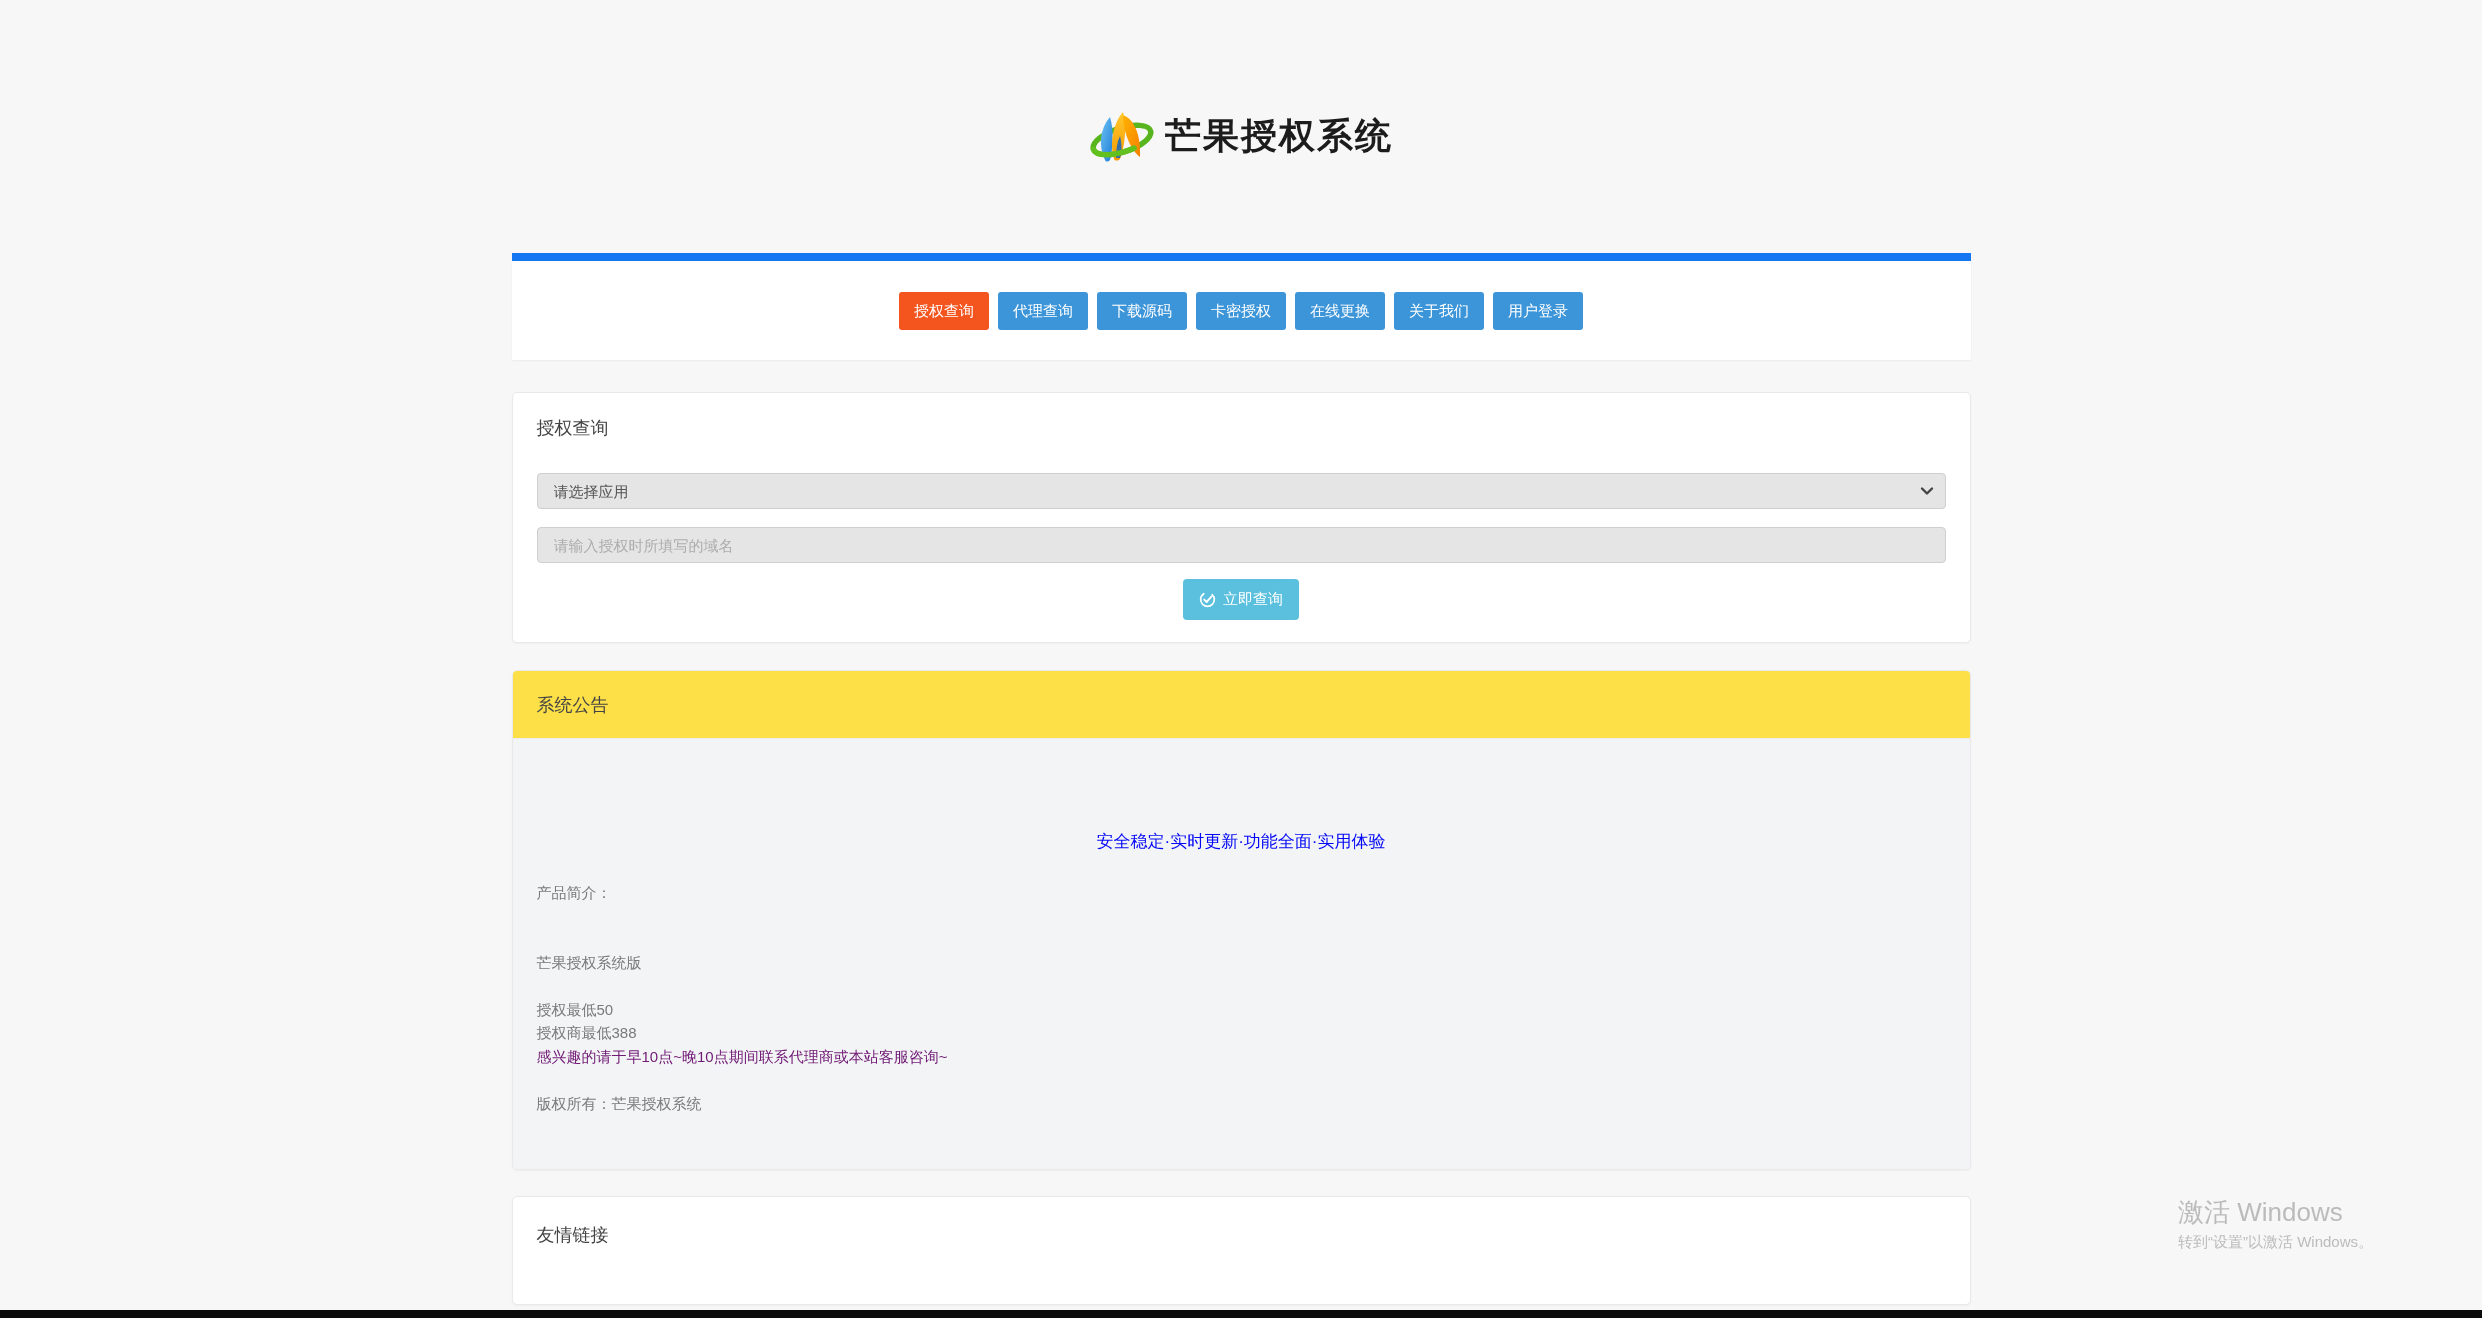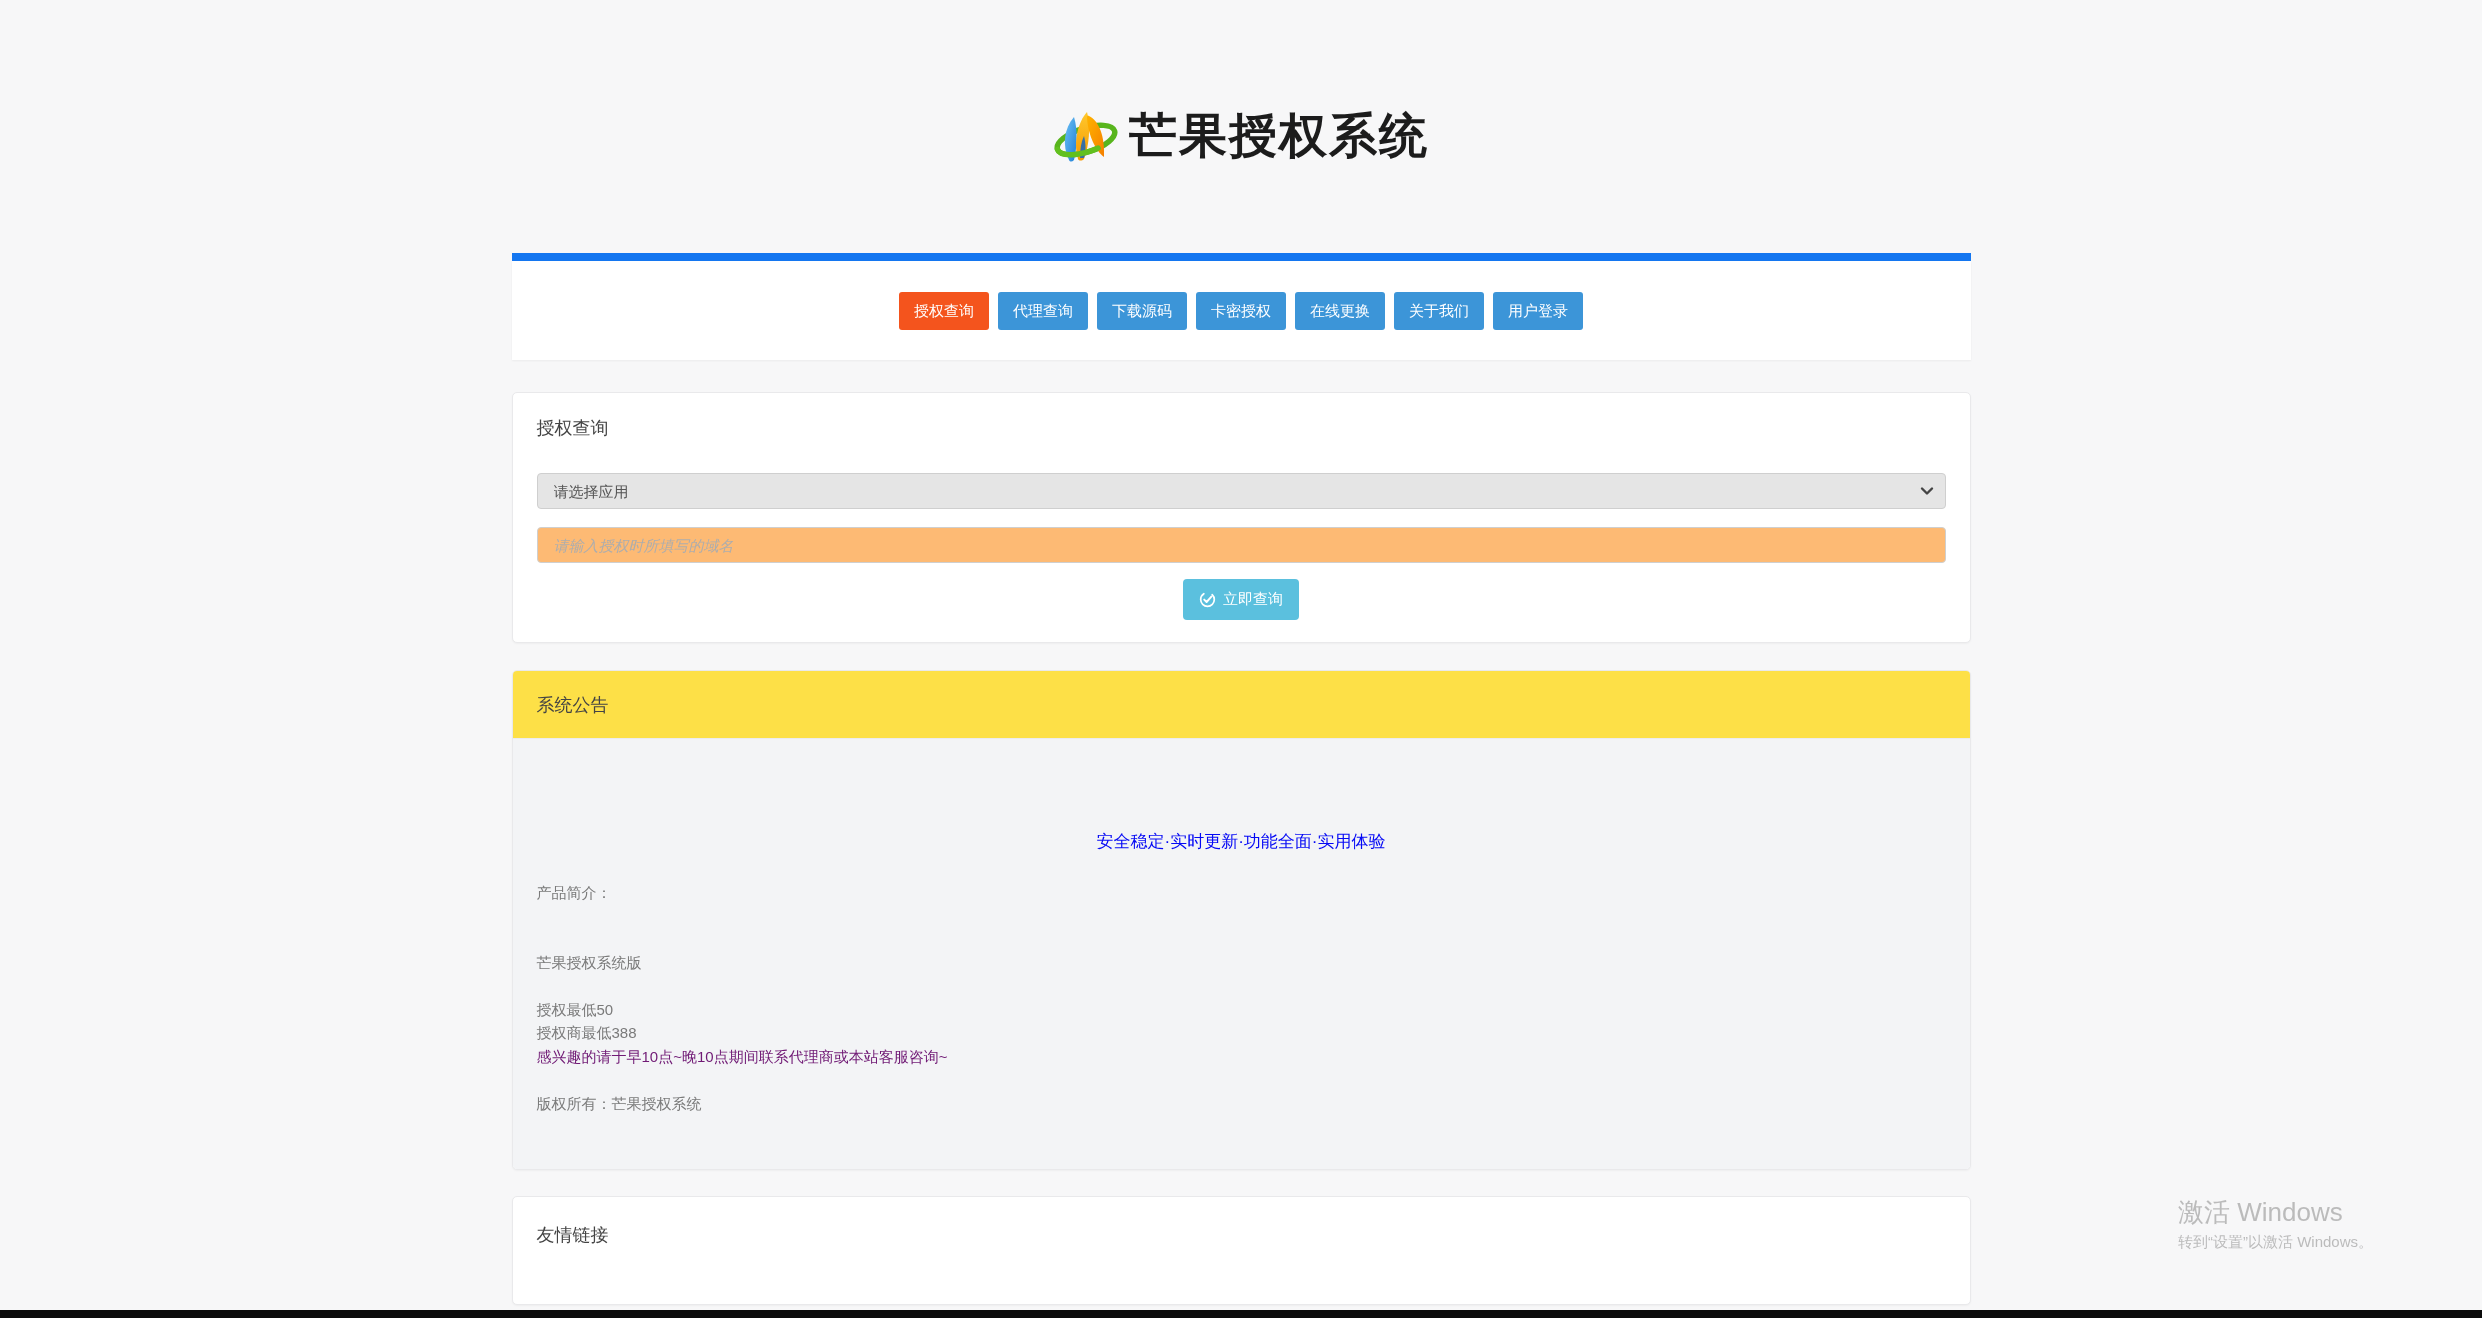--- a/index.html
+++ b/index.html
@@ -13,21 +13,21 @@
   .container { width: 1459px; margin: 0 auto; position: relative; }
 
   
   .brand-row {
     margin-top: 100px; height: 70px;
     display: flex; align-items: center; justify-content: center; gap: 10px;
   }
   .brand-logo { width: 66px; height: 66px; display: block; }
   .brand-title {
     font-family: "DejaVu Serif", "Liberation Serif", serif;
-    font-weight: bold; font-size: 48px; color: #1c1c1c;
+    font-weight: bold; font-size: 36px; color: #1c1c1c;
     letter-spacing: 2px; line-height: 1;
   }
 
   
   .top-rule { margin-top: 83px; height: 8px; background: #1476f0; }
   .nav-bar {
     background: #ffffff; height: 99px;
     display: flex; align-items: center; justify-content: center; gap: 9px;
     box-shadow: 0 1px 2px rgba(0,0,0,0.05);
   }
@@ -57,22 +57,22 @@
     font-size: 15px; color: #555;
     background: #e5e5e5; border: 1px solid #cfcfcf; border-radius: 4px;
     outline: none;
   }
   .select-chevron {
     position: absolute; right: 12px; top: 11px; pointer-events: none;
   }
   .form-input {
     width: 100%; height: 36px; padding: 0 16px;
     font-size: 15px; color: #555;
-    background: #fdba74; border: 1px solid #cfcfcf; border-radius: 4px;
-    outline: none; margin-bottom: 16px; font-style: italic;
+    background: #e5e5e5; border: 1px solid #cfcfcf; border-radius: 4px;
+    outline: none; margin-bottom: 16px;
   }
   .form-input::placeholder { color: #adadad; }
   .submit-row { text-align: center; }
   .submit-btn {
     display: inline-flex; align-items: center; gap: 7px;
     min-width: 106px; height: 41px; padding: 0 16px;
     background: #5bc0de; color: #ffffff; font-size: 15px;
     border: none; border-radius: 4px; cursor: pointer;
   }
 

